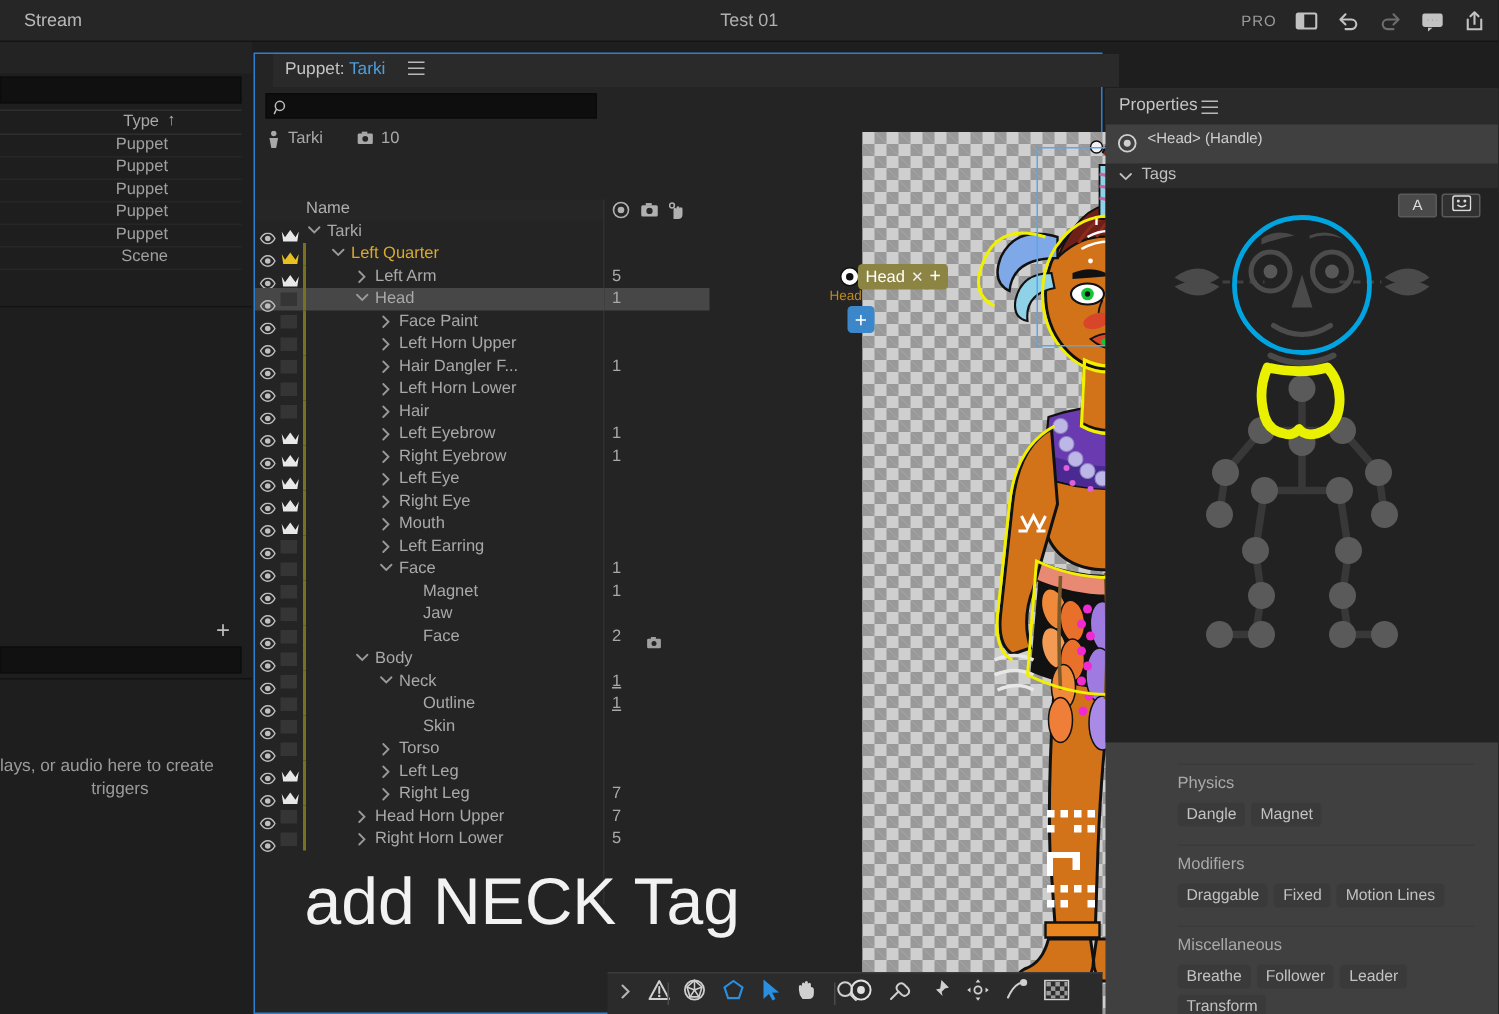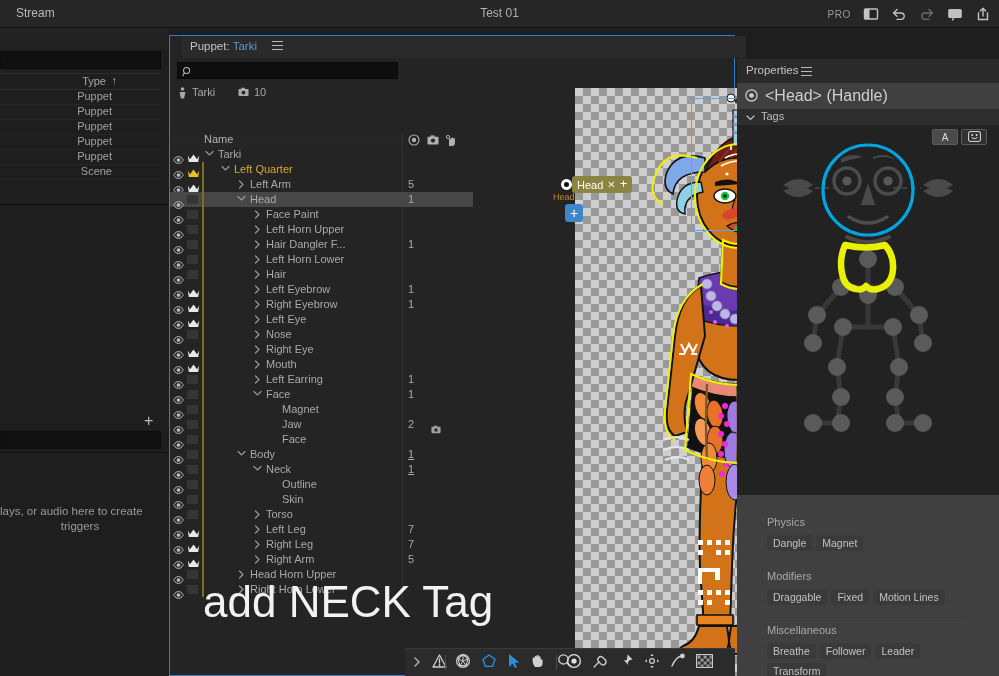--- a/index.html
+++ b/index.html
@@ -100,31 +100,31 @@
   .bplus{position:absolute;left:565px;top:204px;width:18px;height:18px;border-radius:3px;background:#3b87c9;color:#fff;font-size:14px;text-align:center;line-height:18px;}
   .selbox{position:absolute;left:521px;top:62px;width:88px;height:133px;border:1px solid #5aa7e8;}
 
   
   .props{position:absolute;left:737px;top:35px;width:262px;height:641px;background:#404040;margin-top:24px;}
   .pr-head{position:absolute;left:0;top:0;width:262px;height:24px;background:#2a2a2a;}
   .pr-head .t{position:absolute;left:9px;top:5px;font-size:11.5px;color:#c4c4c4;}
   .pr-hamb{position:absolute;left:64px;top:8px;width:11px;height:9px;}
   .pr-hamb i{display:block;height:1px;background:#b9b9b9;margin-bottom:3px;}
   .pr-sel{position:absolute;left:0;top:26px;width:262px;height:20px;}
-  .pr-sel .t{position:absolute;left:28px;top:2px;font-size:16px;color:#cfcfcf;}
+  .pr-sel .t{position:absolute;left:28px;top:2px;font-size:10px;color:#cfcfcf;}
   .pr-sel .ic{position:absolute;left:8px;top:4px;}
   .pr-tags{position:absolute;left:0;top:50px;width:262px;height:16px;background:#2d2d2d;}
   .pr-tags .t{position:absolute;left:24px;top:1px;font-size:11px;color:#c0c0c0;}
   .pr-tags .ch{position:absolute;left:9px;top:4px;}
   .tagview{position:absolute;left:0;top:66px;width:262px;height:370px;background:#222;}
   .abtns{position:absolute;right:12px;top:4px;display:flex;gap:3px;}
   .abtn{width:26px;height:16px;background:#4a4a4a;border:1px solid #5a5a5a;border-radius:2px;color:#ddd;font-size:10px;text-align:center;line-height:15px;}
   .abtn.alt{background:#313131;}
 
-  .sect{position:absolute;left:30px;width:198px;}
+  .sect{position:absolute;left:48px;width:198px;}
   .sect .hr{position:absolute;left:0;top:0;width:198px;height:1px;background:#3a3a3a;}
   .sect .lbl{position:absolute;left:0;top:7px;font-size:11px;color:#a9a9a9;}
   .chips{position:absolute;left:0;top:26px;display:flex;gap:4px;flex-wrap:wrap;}
   .chip{background:#3a3a3a;border-radius:3px;padding:2px 6px;font-size:10.5px;color:#c2c2c2;}
 </style>
 </head>
 <body>
 
 <div id="app">
 
@@ -422,32 +422,20 @@
           <span class="dis" style="left:84px"><svg width="7" height="9" viewBox="0 0 7 9">
               <path d="M1.5 1 L5 4.5 L1.5 8" fill="none" stroke="#9a9a9a" stroke-width="1.2" stroke-linecap="round"></path>
             </svg></span>
           <span class="tw" style="left:96px">Left Eye</span>
         </div>
         <div class="row">
           <span class="eye"><svg width="11" height="8" viewBox="0 0 12 9">
               <path d="M6 .6C2.6.6.6 4.5.6 4.5S2.6 8.4 6 8.4s5.4-3.9 5.4-3.9S9.4.6 6 .6z" fill="none" stroke="#bdbdbd" stroke-width="1.1"></path>
               <circle cx="6" cy="4.5" r="2.1" fill="#bdbdbd"></circle>
             </svg></span>
-          <span class="nbox"></span>
-          <span class="ybar"></span>
-          <span class="dis" style="left:84px"><svg width="7" height="9" viewBox="0 0 7 9">
-              <path d="M1.5 1 L5 4.5 L1.5 8" fill="none" stroke="#9a9a9a" stroke-width="1.2" stroke-linecap="round"></path>
-            </svg></span>
-          <span class="tw" style="left:96px">Nose</span>
-        </div>
-        <div class="row">
-          <span class="eye"><svg width="11" height="8" viewBox="0 0 12 9">
-              <path d="M6 .6C2.6.6.6 4.5.6 4.5S2.6 8.4 6 8.4s5.4-3.9 5.4-3.9S9.4.6 6 .6z" fill="none" stroke="#bdbdbd" stroke-width="1.1"></path>
-              <circle cx="6" cy="4.5" r="2.1" fill="#bdbdbd"></circle>
-            </svg></span>
           <span class="crown"><svg width="13" height="10" viewBox="0 0 13 10">
               <path d="M.8 2.4 3 6.2 6.5 1.4 10 6.2 12.2 2.4 11.2 9H1.8z" fill="#e8e8e8"></path>
             </svg></span>
           <span class="ybar"></span>
           <span class="dis" style="left:84px"><svg width="7" height="9" viewBox="0 0 7 9">
               <path d="M1.5 1 L5 4.5 L1.5 8" fill="none" stroke="#9a9a9a" stroke-width="1.2" stroke-linecap="round"></path>
             </svg></span>
           <span class="tw" style="left:96px">Right Eye</span>
         </div>
         <div class="row">
@@ -589,34 +577,20 @@
               <circle cx="6" cy="4.5" r="2.1" fill="#bdbdbd"></circle>
             </svg></span>
           <span class="crown"><svg width="13" height="10" viewBox="0 0 13 10">
               <path d="M.8 2.4 3 6.2 6.5 1.4 10 6.2 12.2 2.4 11.2 9H1.8z" fill="#e8e8e8"></path>
             </svg></span>
           <span class="ybar"></span>
           <span class="dis" style="left:84px"><svg width="7" height="9" viewBox="0 0 7 9">
               <path d="M1.5 1 L5 4.5 L1.5 8" fill="none" stroke="#9a9a9a" stroke-width="1.2" stroke-linecap="round"></path>
             </svg></span>
           <span class="tw" style="left:96px">Right Leg</span>
-        </div>
-        <div class="row">
-          <span class="eye"><svg width="11" height="8" viewBox="0 0 12 9">
-              <path d="M6 .6C2.6.6.6 4.5.6 4.5S2.6 8.4 6 8.4s5.4-3.9 5.4-3.9S9.4.6 6 .6z" fill="none" stroke="#bdbdbd" stroke-width="1.1"></path>
-              <circle cx="6" cy="4.5" r="2.1" fill="#bdbdbd"></circle>
-            </svg></span>
-          <span class="crown"><svg width="13" height="10" viewBox="0 0 13 10">
-              <path d="M.8 2.4 3 6.2 6.5 1.4 10 6.2 12.2 2.4 11.2 9H1.8z" fill="#e8e8e8"></path>
-            </svg></span>
-          <span class="ybar"></span>
-          <span class="dis" style="left:84px"><svg width="7" height="9" viewBox="0 0 7 9">
-              <path d="M1.5 1 L5 4.5 L1.5 8" fill="none" stroke="#9a9a9a" stroke-width="1.2" stroke-linecap="round"></path>
-            </svg></span>
-          <span class="tw" style="left:96px">Right Arm</span>
         </div>
         <div class="row">
           <span class="eye"><svg width="11" height="8" viewBox="0 0 12 9">
               <path d="M6 .6C2.6.6.6 4.5.6 4.5S2.6 8.4 6 8.4s5.4-3.9 5.4-3.9S9.4.6 6 .6z" fill="none" stroke="#bdbdbd" stroke-width="1.1"></path>
               <circle cx="6" cy="4.5" r="2.1" fill="#bdbdbd"></circle>
             </svg></span>
           <span class="nbox"></span>
           <span class="ybar"></span>
           <span class="dis" style="left:68px"><svg width="7" height="9" viewBox="0 0 7 9">
               <path d="M1.5 1 L5 4.5 L1.5 8" fill="none" stroke="#9a9a9a" stroke-width="1.2" stroke-linecap="round"></path>

